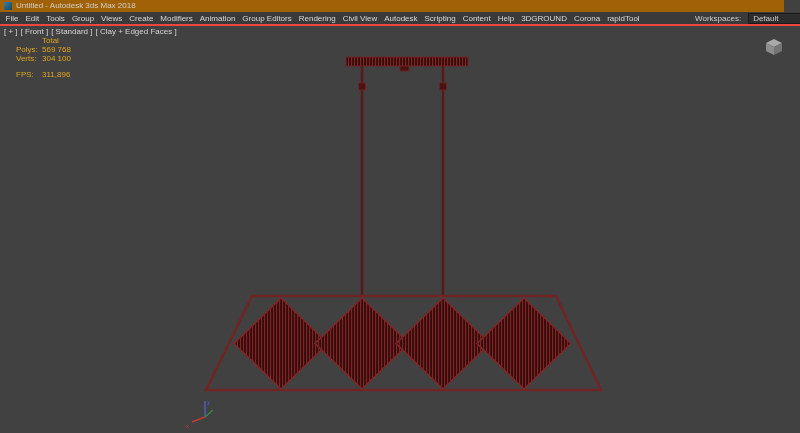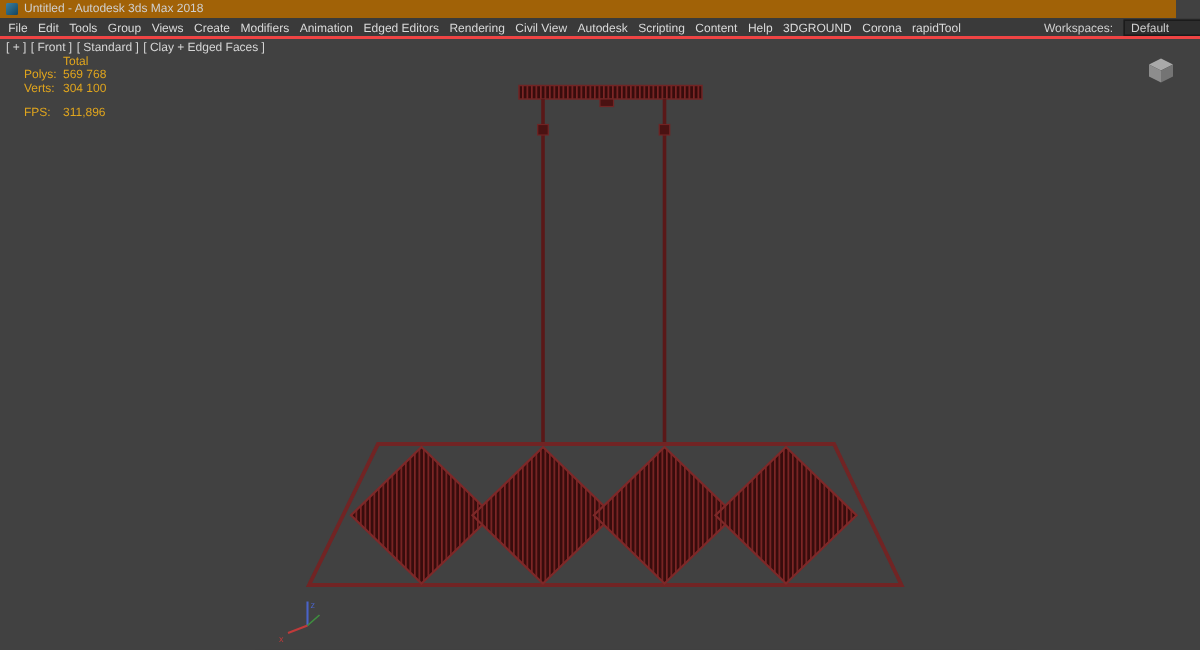--- a/index.html
+++ b/index.html
@@ -63,21 +63,21 @@
 
   <div class="menubar">
     <span class="menu-item">File</span>
     <span class="menu-item">Edit</span>
     <span class="menu-item">Tools</span>
     <span class="menu-item">Group</span>
     <span class="menu-item">Views</span>
     <span class="menu-item">Create</span>
     <span class="menu-item">Modifiers</span>
     <span class="menu-item">Animation</span>
-    <span class="menu-item">Edged Editors</span>
+    <span class="menu-item">Group Editors</span>
     <span class="menu-item">Rendering</span>
     <span class="menu-item">Civil View</span>
     <span class="menu-item">Autodesk</span>
     <span class="menu-item">Scripting</span>
     <span class="menu-item">Content</span>
     <span class="menu-item">Help</span>
     <span class="menu-item">3DGROUND</span>
     <span class="menu-item">Corona</span>
     <span class="menu-item">rapidTool</span>
 

